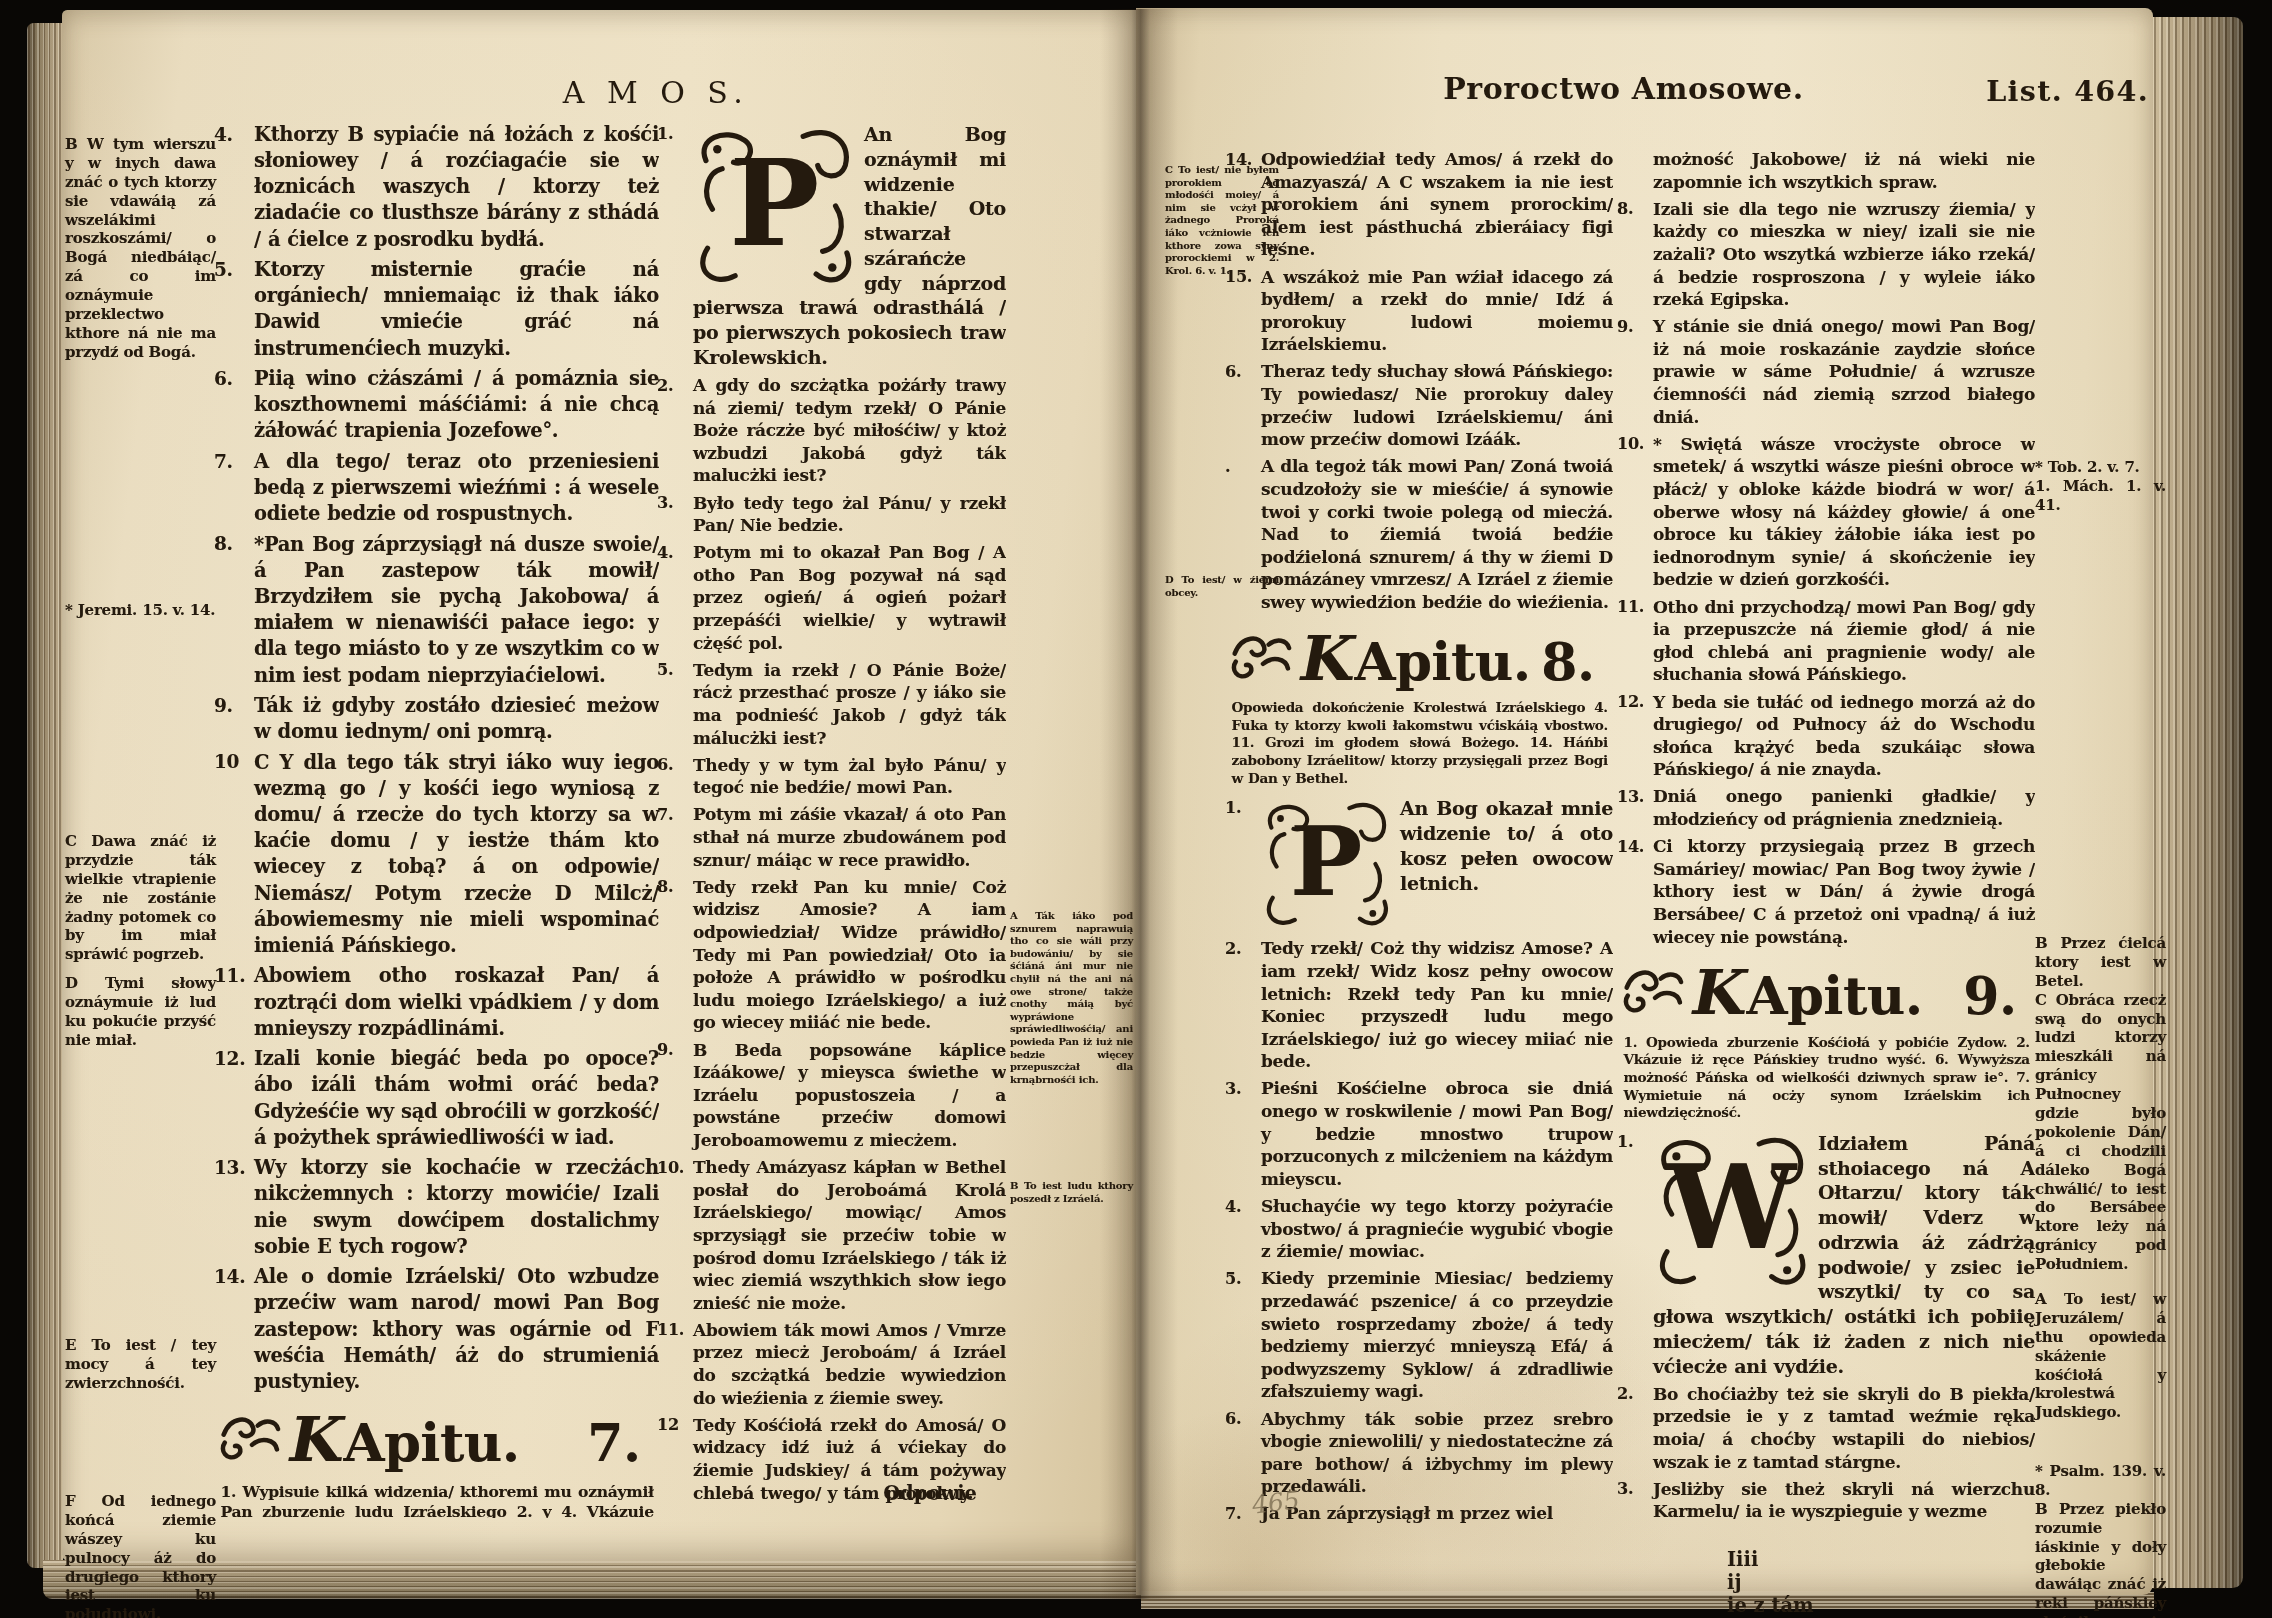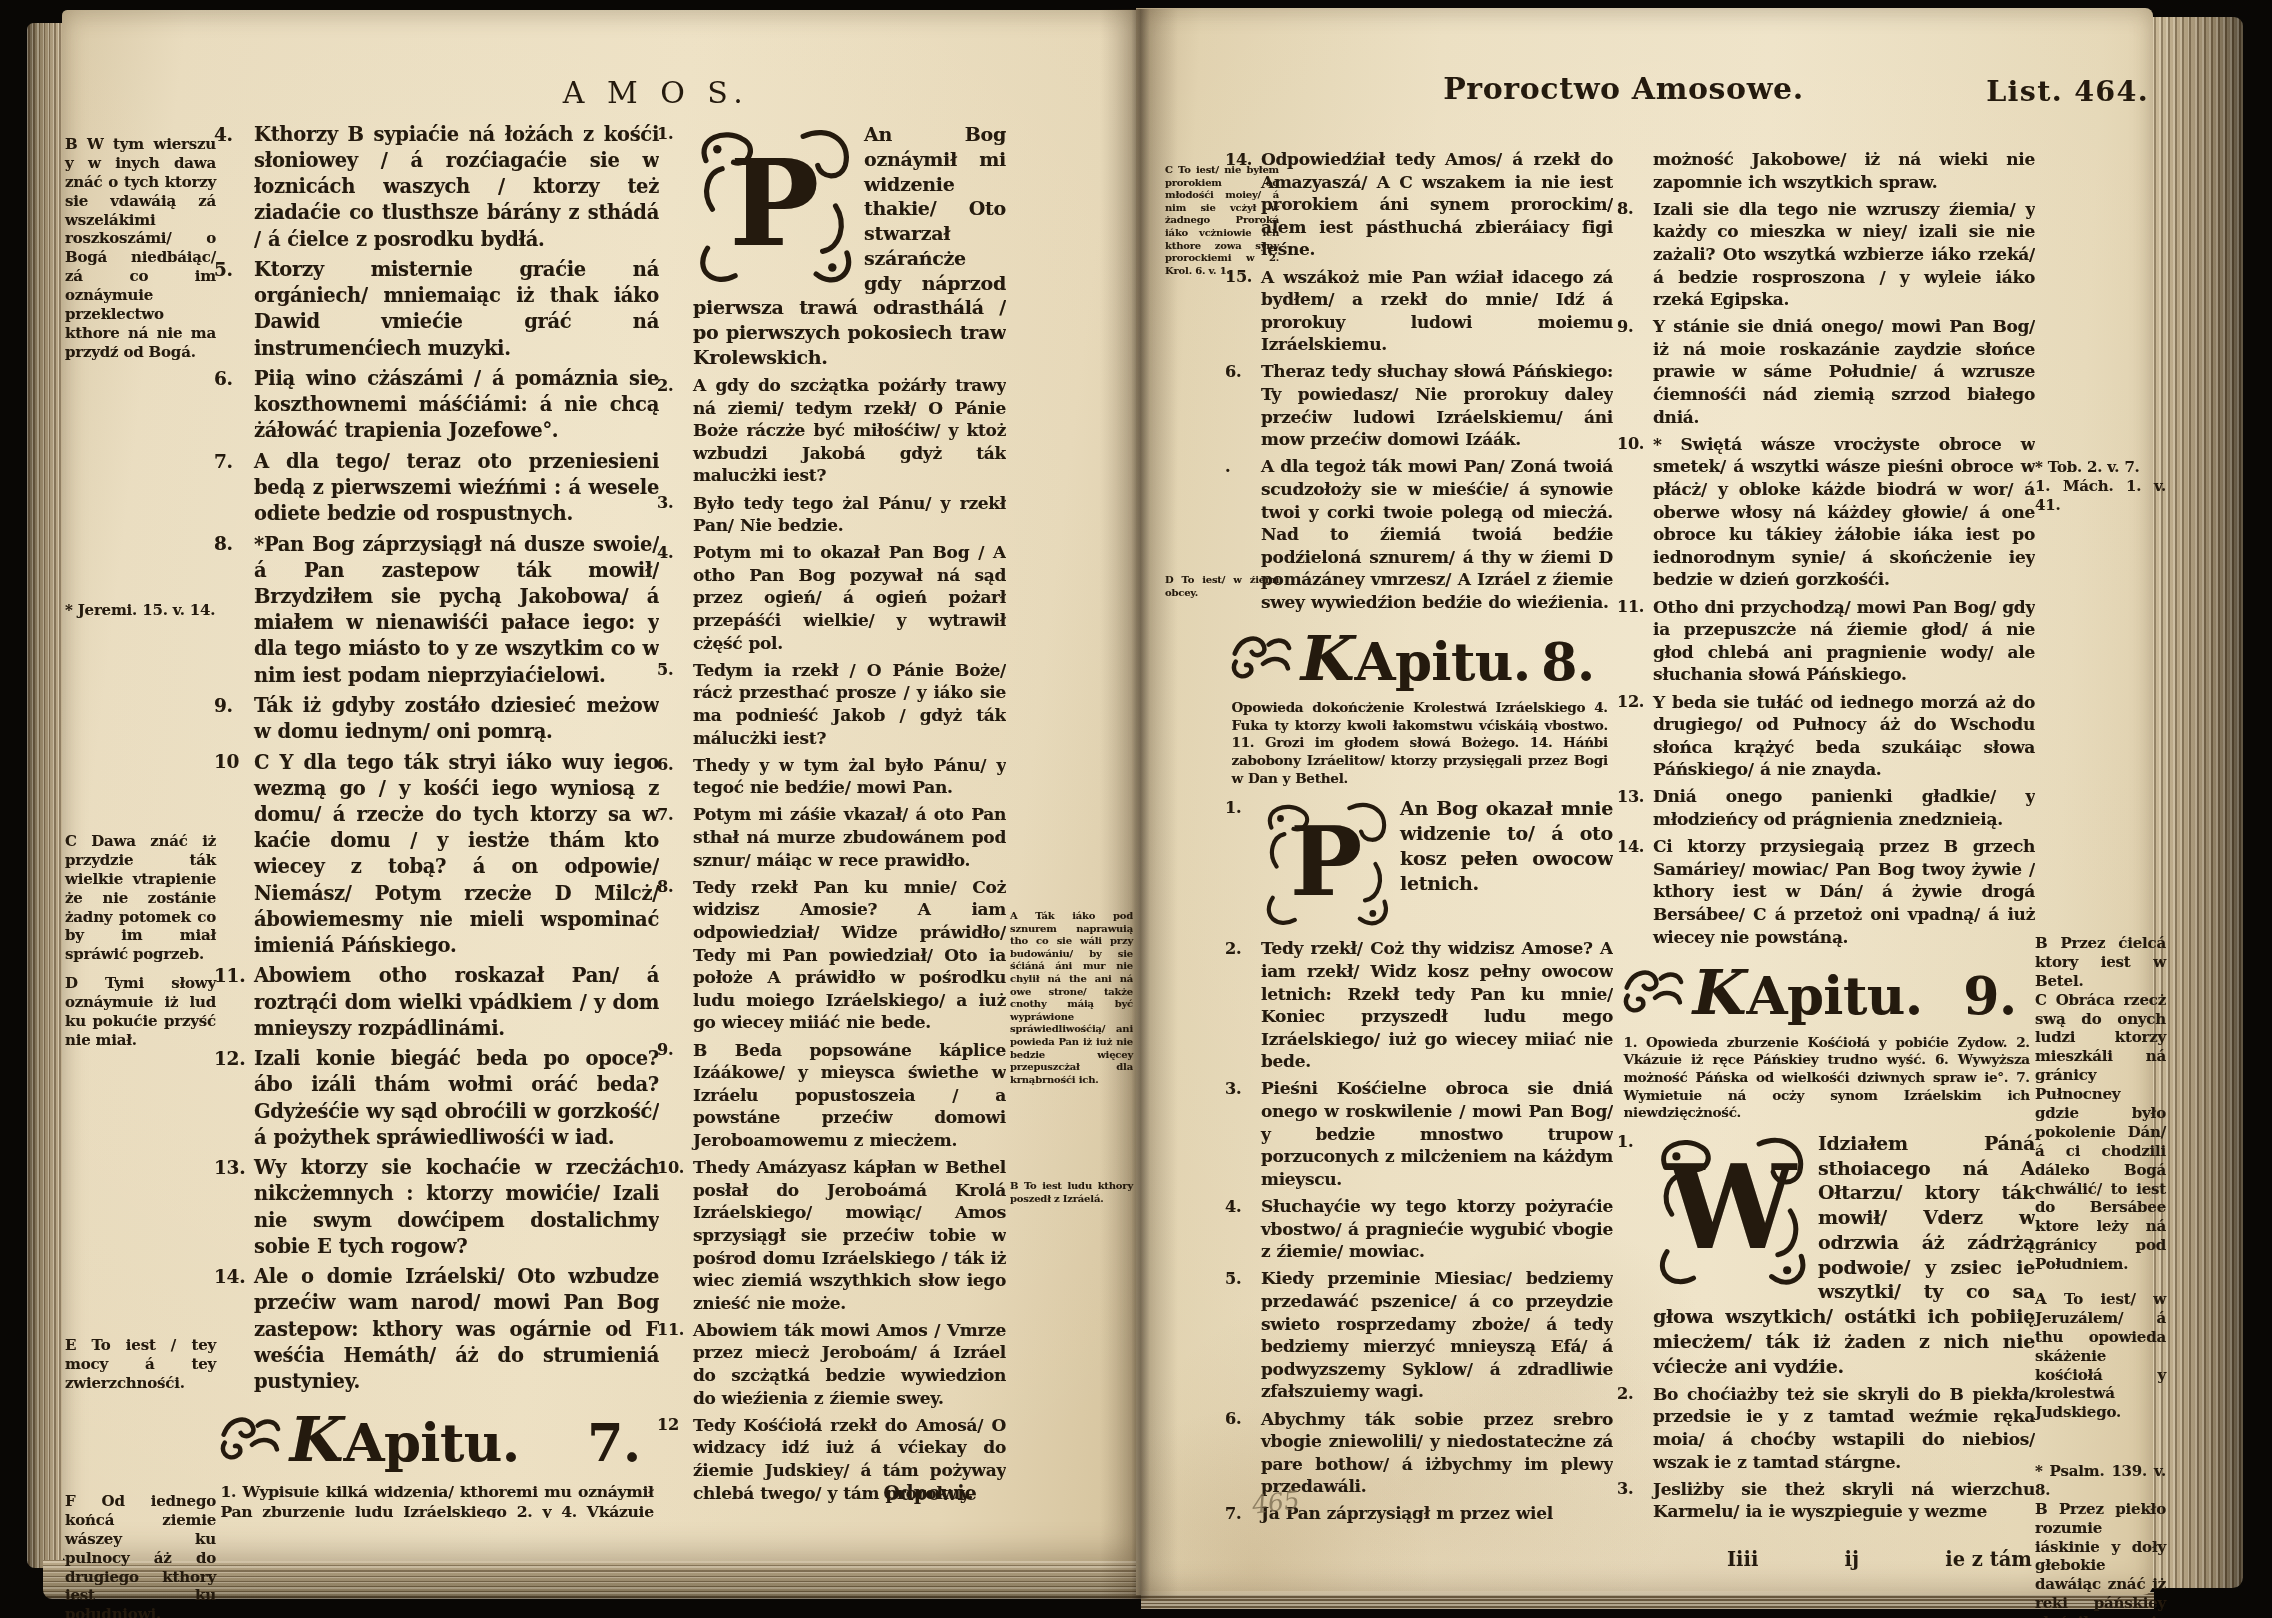--- a/index.html
+++ b/index.html
@@ -408,20 +408,20 @@
         <span class="vnum">2.</span>
         <span class="vtext">Bo choćiażby też sie skryli do B piekła/ przedsie ie y z tamtad weźmie ręka moia/ á choćby wstapili do niebios/ wszak ie z tamtad stárgne.</span>
       </div>
       <div class="vrow">
         <span class="vnum">3.</span>
         <span class="vtext">Jesliżby sie theż skryli ná wierzchu Karmelu/ ia ie wyszpieguie y wezme</span>
       </div>
     </div>
 
   <div class="txt catchword" style="left:776px;top:1482px;width:201px;">Odpowie</div>
-  <div class="txt sigrow" style="left:1727px;top:1548px;width:305px;">
+  <div class="txt sigrow" style="left:1727px;top:1548px;width:305px;flex-direction:column;">
     <span>Iiii</span>
     <span>ij</span>
     <span>ie z tám</span>
   </div>
   <div class="txt pencil" style="left:1252px;top:1488px;">465</div>
 </div>
 
 
 </body></html>

